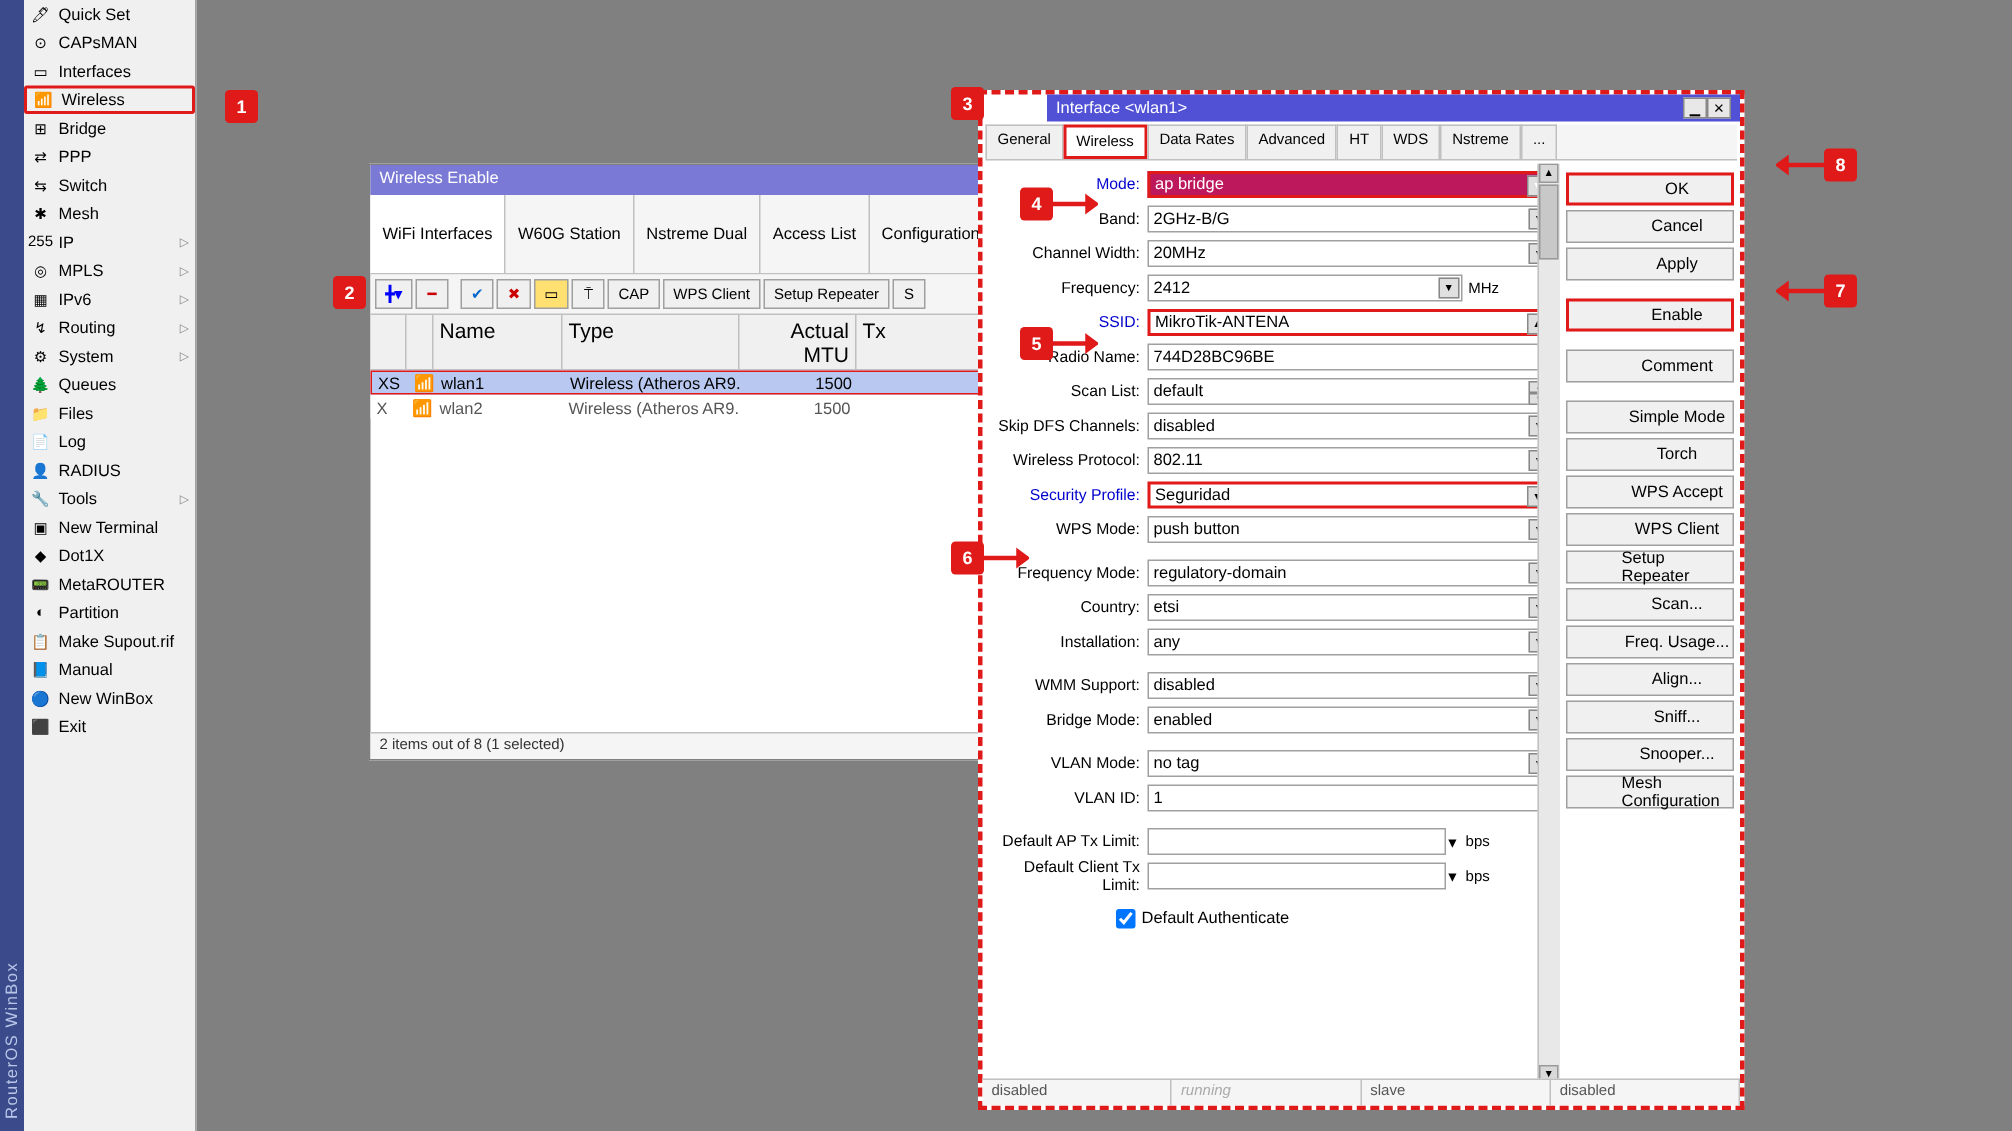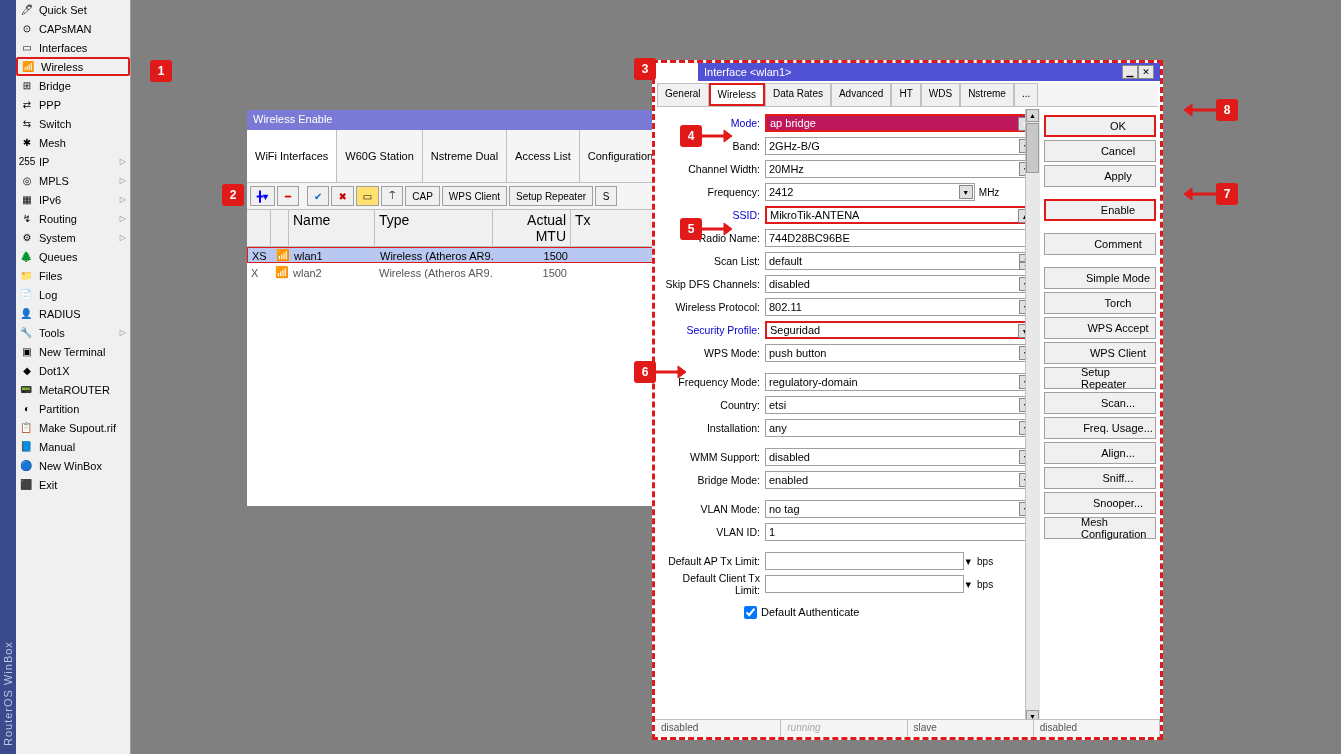--- a/index.html
+++ b/index.html
@@ -254,20 +254,21 @@
         <div class="cell" style="width:78px;text-align:right">1500</div>
       </div>
       <div class="row">
         <div class="cell" style="width:24px">X</div>
         <div class="cell" style="width:18px">📶</div>
         <div class="cell" style="width:86px">wlan2</div>
         <div class="cell" style="width:118px">Wireless (Atheros AR9...</div>
         <div class="cell" style="width:78px;text-align:right">1500</div>
       </div>
     </div>
+  <div class="status">2 items out of 8 (1 selected)</div>
 </div>
 
 <div class="win-iface">
   <div class="titlebar">
     <span>Interface &lt;wlan1&gt;</span>
     <div class="winbtns">
       <div class="wbtn">▁</div>
       <div class="wbtn">✕</div>
     </div>
   </div>

